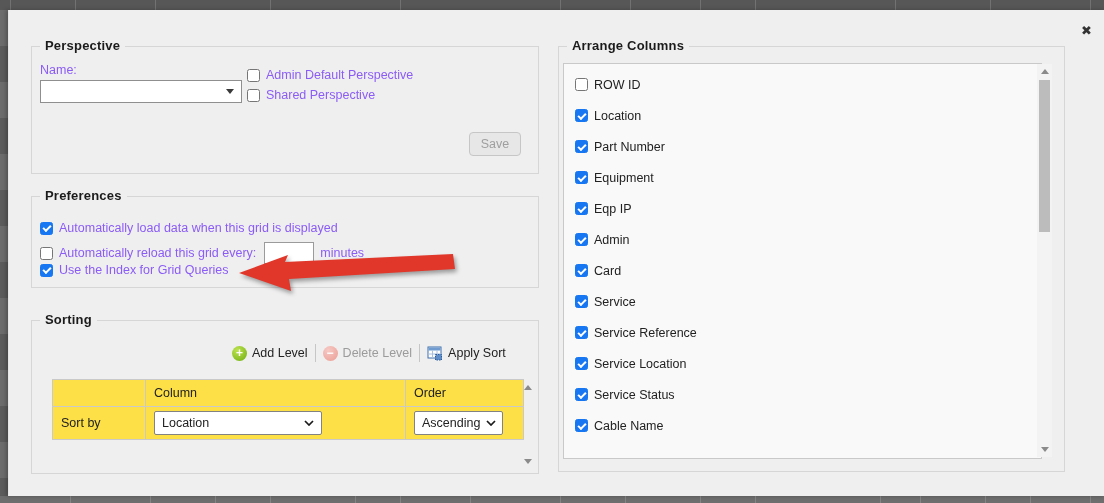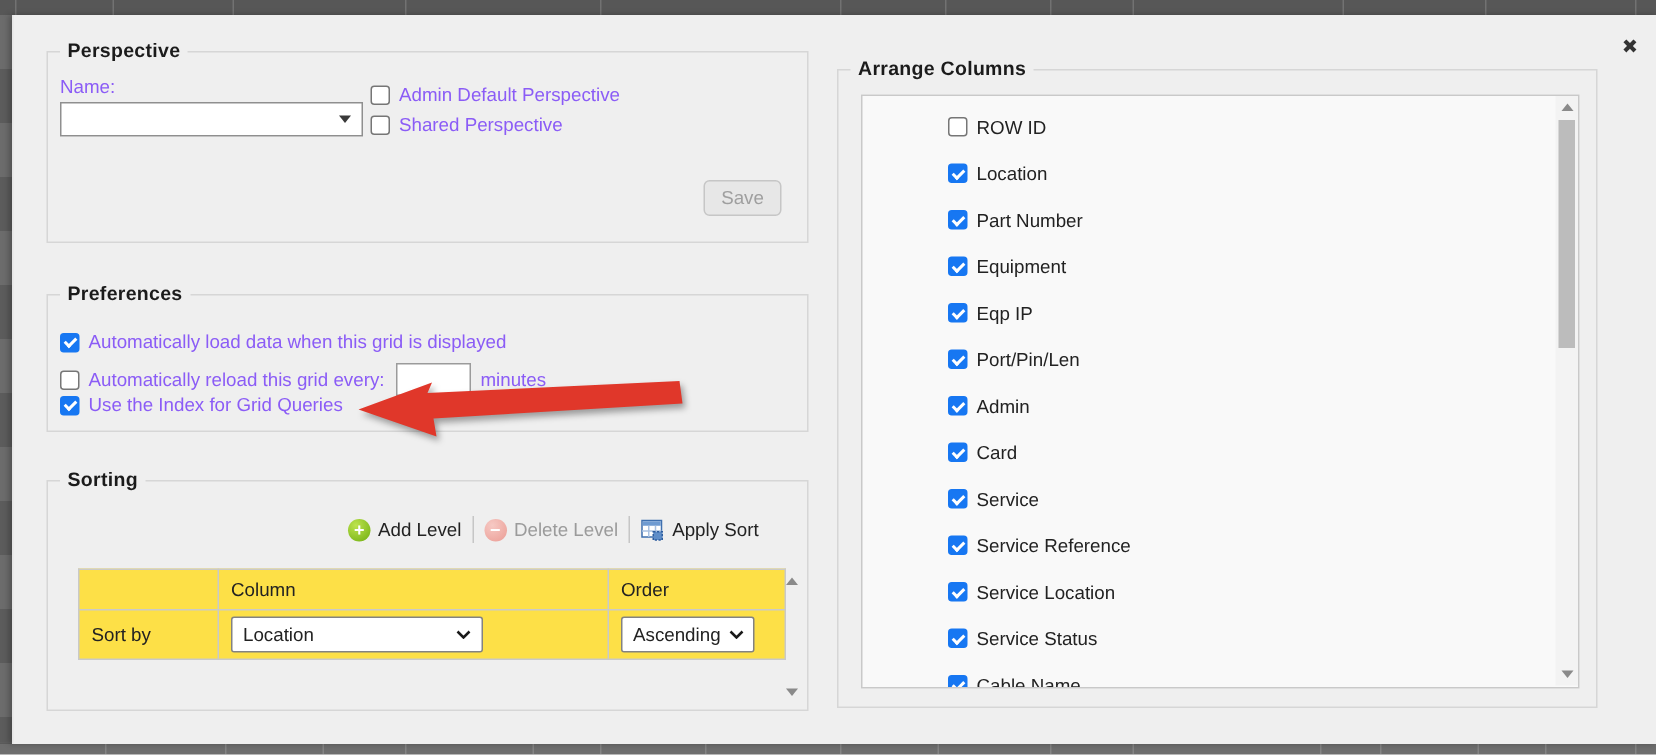--- a/index.html
+++ b/index.html
@@ -91,21 +91,21 @@
       <span class="v-div" style="left: 880px;"></span>
       <span class="v-div" style="left: 920px;"></span>
       <span class="v-div" style="left: 985px;"></span>
       <span class="v-div" style="left: 1030px;"></span>
       <span class="v-div" style="left: 1090px;"></span>
     </div>
 
   <div class="modal">
     <div class="close">✖</div>
 
-    <div class="group" style="left:22px;top:24px;width:506px;height:126px;">
+    <div class="group" style="left:22px;top:36px;width:506px;height:126px;">
       <div class="legend">Perspective</div>
       <div class="lbl" style="position:absolute;left:8px;top:16px;">Name:</div>
       <div class="combo" style="left:8px;top:33px;width:202px;height:23px;">
         <span></span>
         <span class="caret"></span>
       </div>
       <div style="position:absolute;left:215px;top:21px;display:flex;flex-direction:column;gap:6px;">
 
           <div class="cb-row">
             <span class="checkbox"></span>
@@ -195,21 +195,21 @@
           </td>
         </tr>
       </tbody>
         </table>
       <div class="tri-up" style="position:absolute;left:492px;top:64px;"></div>
       <div class="tri-down" style="position:absolute;left:492px;top:138px;"></div>
     </div>
 
     <div class="group" style="left:549px;top:36px;width:505px;height:424px;">
       <div class="legend">Arrange Columns</div>
-      <div class="col-list" style="left:15px;top:16px;width:479px;height:396px;padding-top:5px;padding-left:46px;">
+      <div class="col-list" style="left:4px;top:16px;width:479px;height:396px;padding-top:5px;">
 
           <div class="col-item">
             <span class="checkbox"></span>
             <span>ROW ID</span>
           </div>
 
           <div class="col-item">
             <span class="checkbox checked"></span>
             <span>Location</span>
           </div>
@@ -222,24 +222,20 @@
           <div class="col-item">
             <span class="checkbox checked"></span>
             <span>Equipment</span>
           </div>
 
           <div class="col-item">
             <span class="checkbox checked"></span>
             <span>Eqp IP</span>
           </div>
 
-          <div class="col-item">
-            <span class="checkbox checked"></span>
-            <span>Port/Pin/Len</span>
-          </div>
 
           <div class="col-item">
             <span class="checkbox checked"></span>
             <span>Admin</span>
           </div>
 
           <div class="col-item">
             <span class="checkbox checked"></span>
             <span>Card</span>
           </div>

